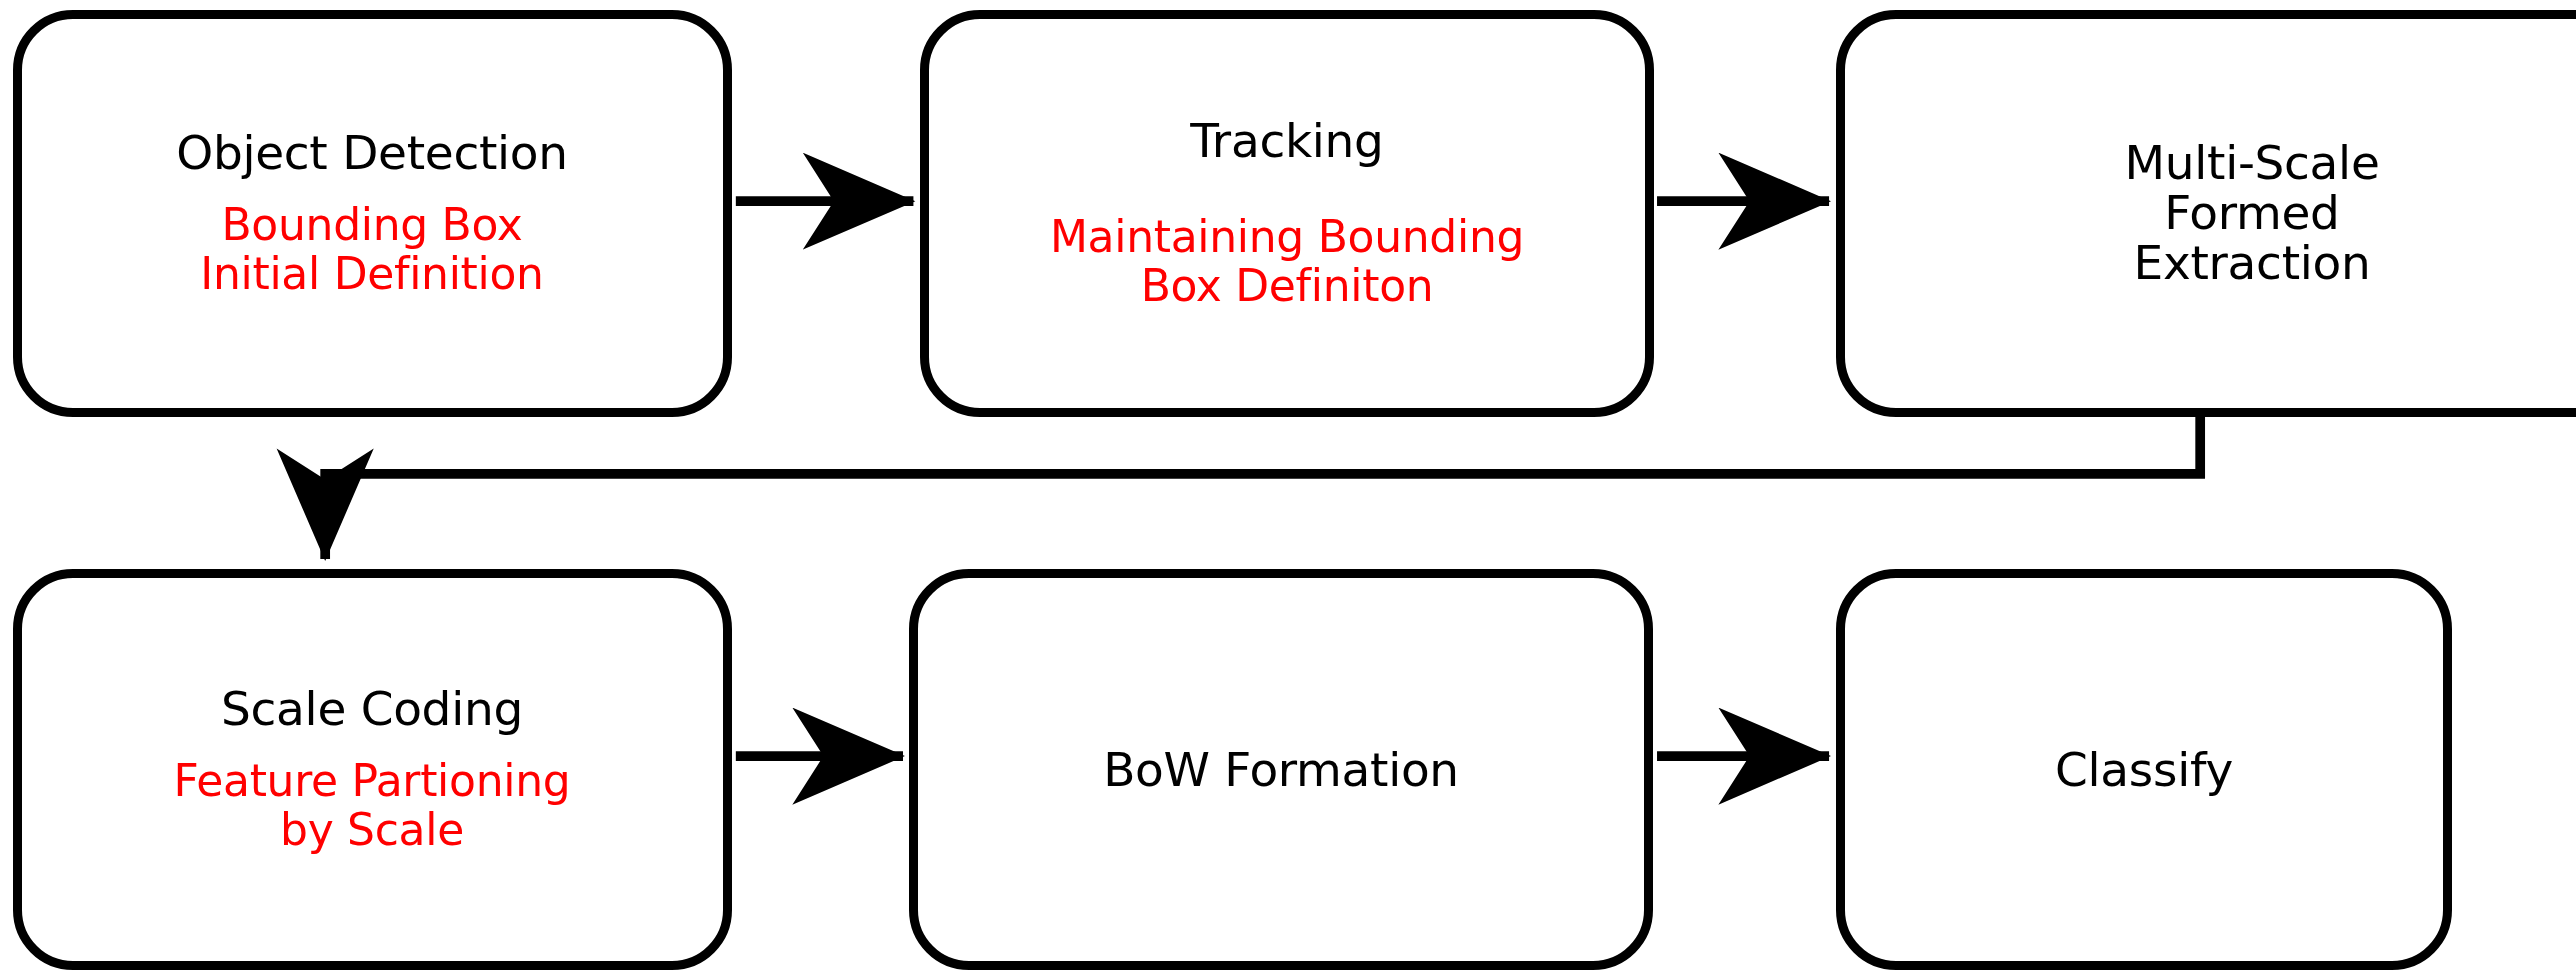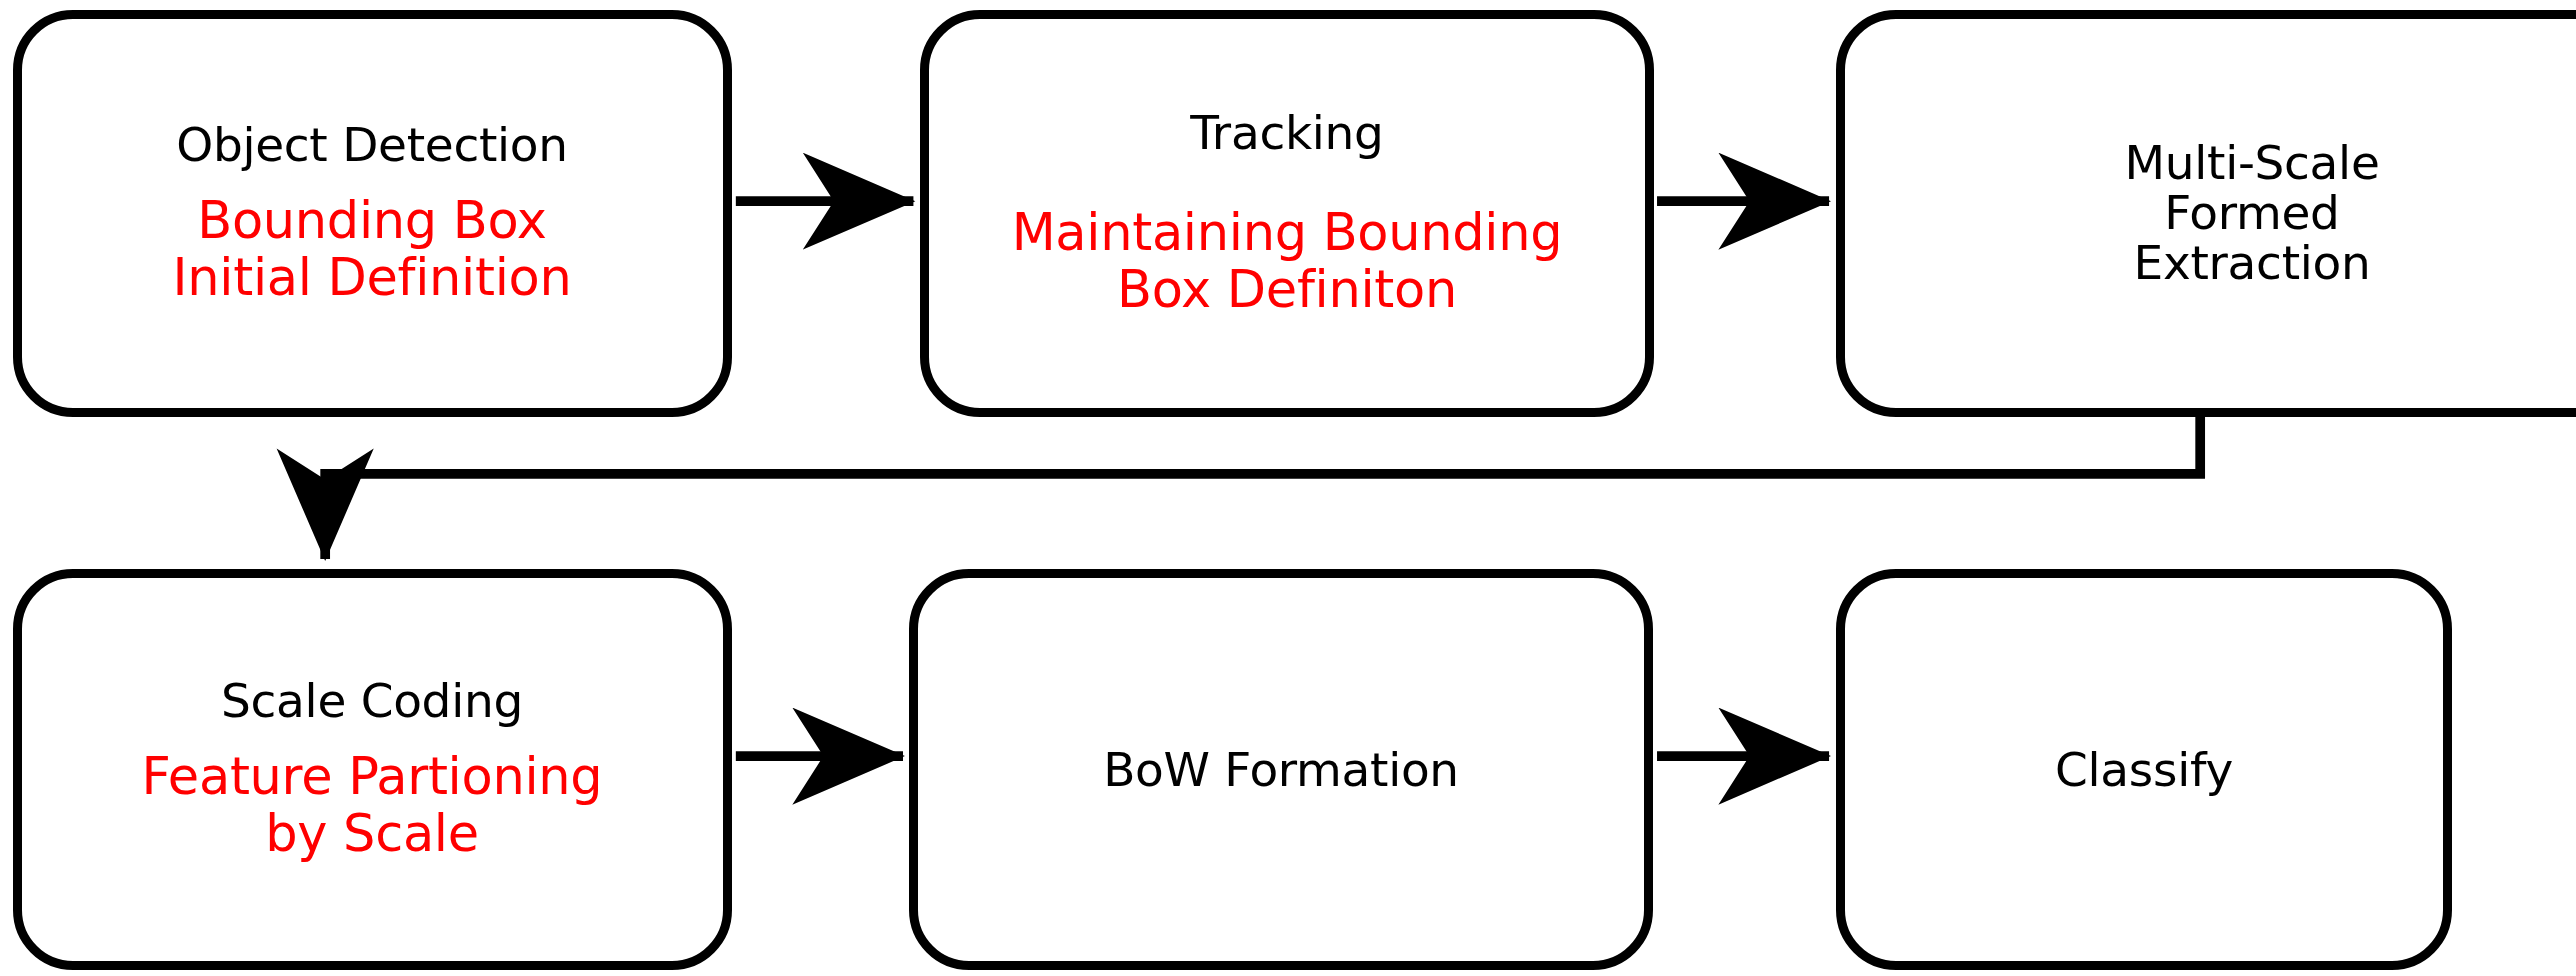--- a/index.html
+++ b/index.html
@@ -47,21 +47,21 @@
     line-height: 1.06;
     font-weight: 400;
     letter-spacing: -0.3px;
     white-space: nowrap;
   }
   .node-title.multiline {
     white-space: normal;
   }
   .node-sub {
     color: #ff0000;
-    font-size: 51px;
+    font-size: 44px;
     line-height: 1.12;
     font-weight: 400;
     letter-spacing: -0.3px;
     margin-top: 22px;
   }
   .node-sub-line {
     display: block;
     white-space: nowrap;
   }
   .node-title-line {

